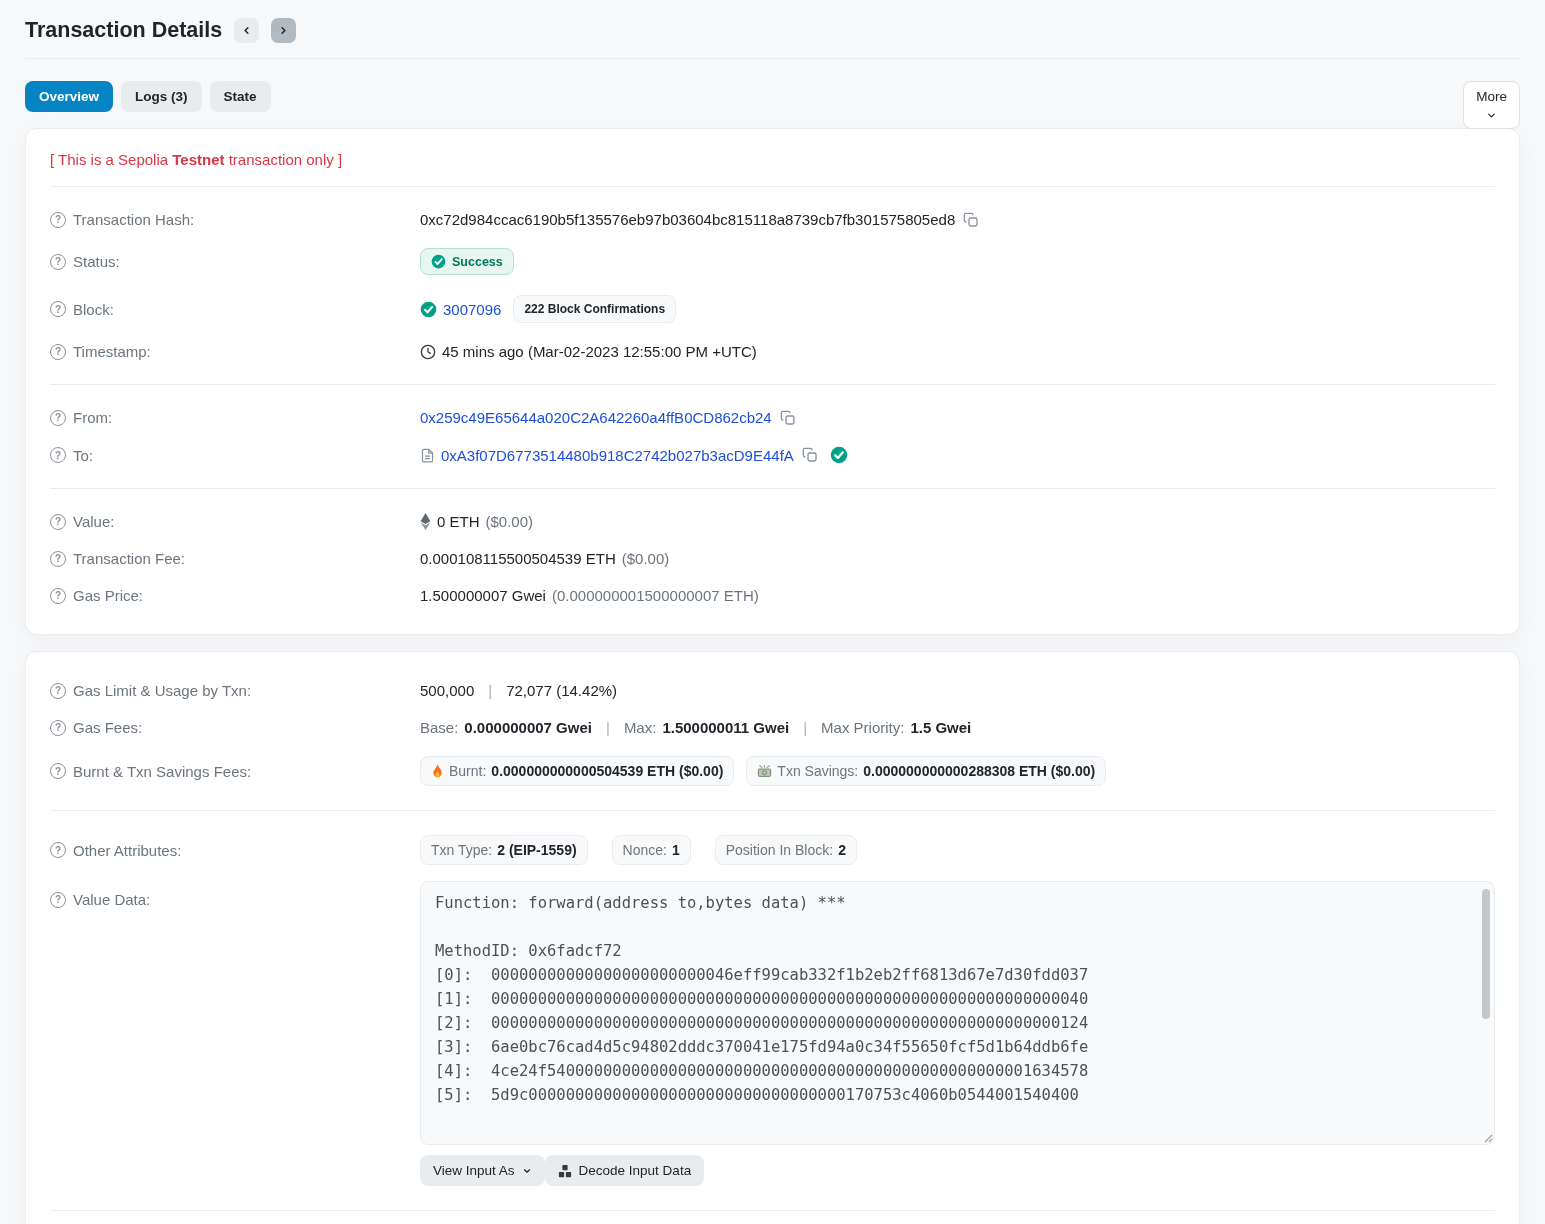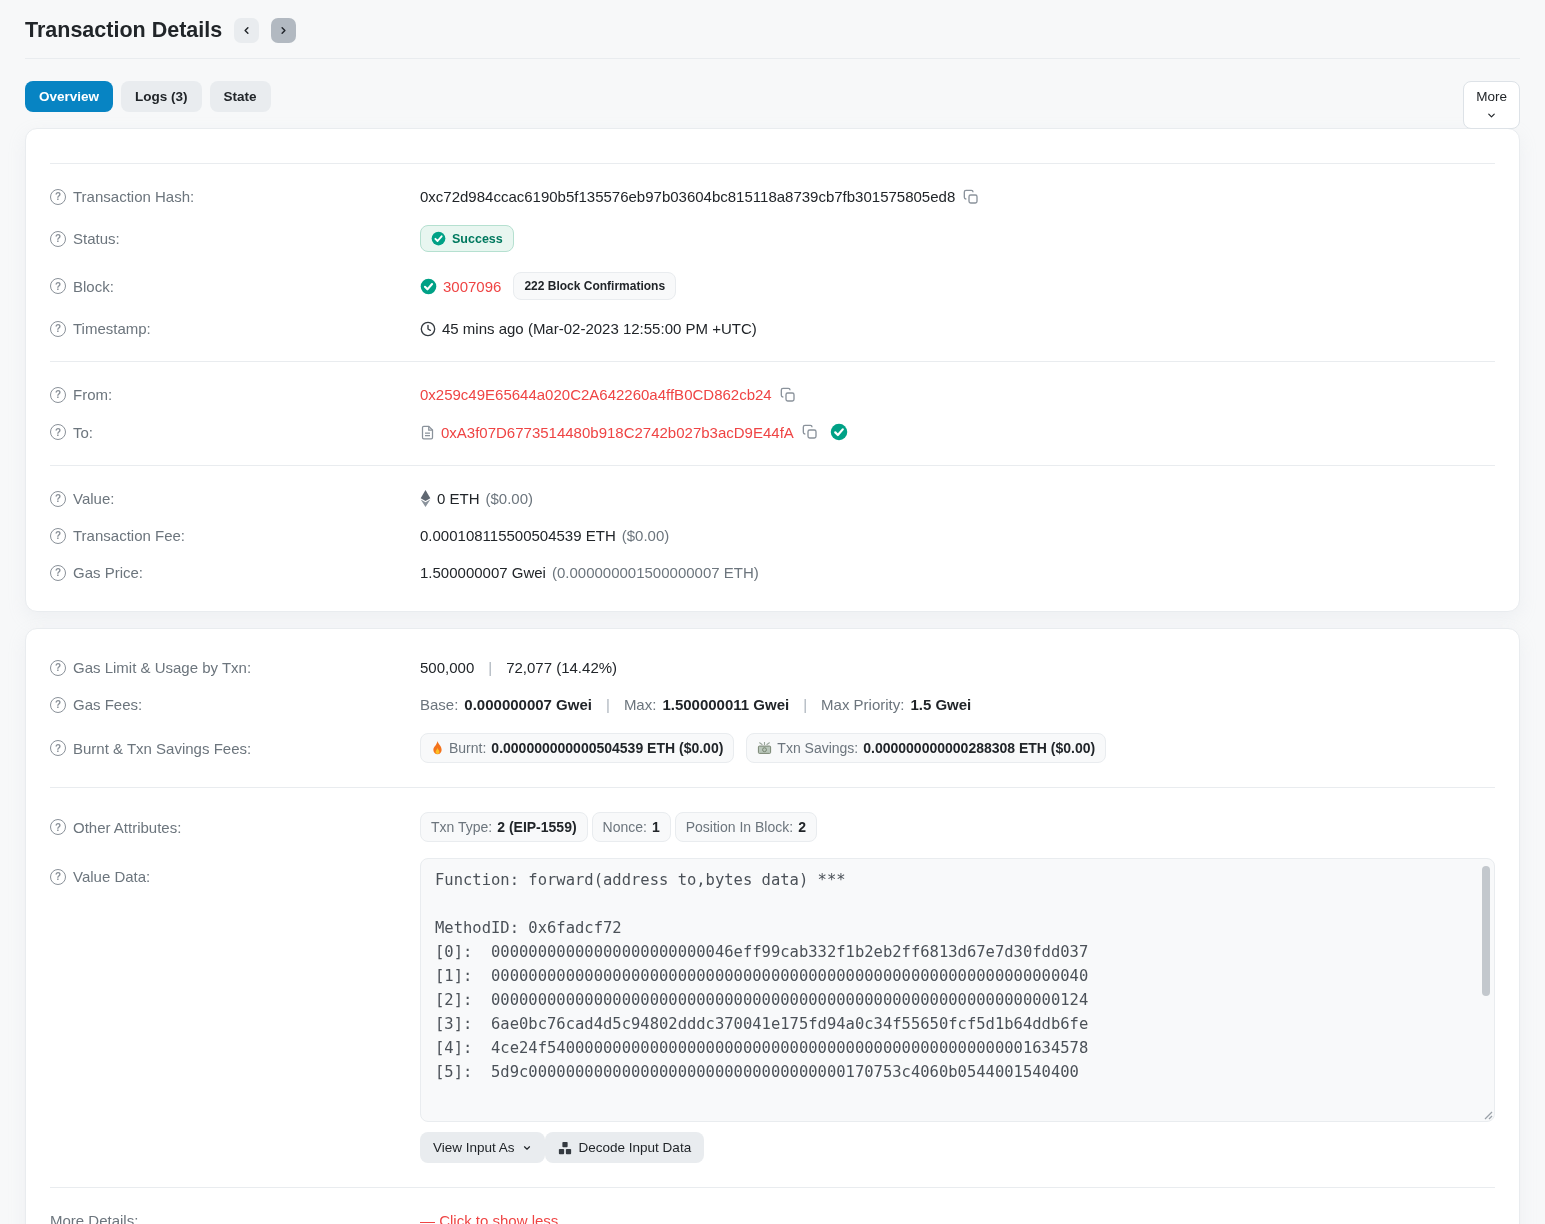--- a/index.html
+++ b/index.html
@@ -57,21 +57,21 @@
   }
   .row-value { flex:1; display:flex; align-items:center; flex-wrap:wrap; gap:6px; color:#212529; }
 
   .qicon {
     width:16px; height:16px; border:1.4px solid #8a9199; border-radius:50%;
     color:#8a9199; font-size:10px; font-weight:bold; line-height:13px;
     display:inline-flex; align-items:center; justify-content:center; flex:0 0 auto;
   }
   .muted { color:#6c757d; }
   .sep { color:#adb5bd; margin:0 8px; }
-  .link { color:#ef4444; text-decoration:none; cursor:pointer; }
+  .link { color:#1d4ed8; text-decoration:none; cursor:pointer; }
   .icon-btn { background:none; border:none; cursor:pointer; color:#8a929b; display:inline-flex; padding:0 2px; }
 
   .badge-pill {
     display:inline-flex; align-items:center; gap:5px;
     background:#f8f9fa; border:1px solid #e9ecef; border-radius:8px;
     font-size:14px; padding:6px 10px; color:#212529; white-space:nowrap;
   }
   .badge-pill .blabel { color:#6c757d; }
   .badge-pill .bval { font-weight:bold; }
   .badge-confirm { font-weight:bold; font-size:12px; padding:6px 10px; }
@@ -143,20 +143,21 @@
       <span>
         <svg width="11" height="11" viewBox="0 0 24 24" fill="none" stroke="currentColor" stroke-width="2.6" stroke-linecap="round" stroke-linejoin="round">
             <polyline points="6 9 12 15 18 9"></polyline>
           </svg>
       </span>
     </button>
   </div>
 
   <div class="card">
 
+    <div class="notice"><span>[ This is a Sepolia </span><b>Testnet</b><span> transaction only ]</span></div>
 
     <div class="card-divider"></div>
 
     <div class="row">
       <div class="row-label">
         <span class="qicon">?</span>
         <span>Transaction Hash:</span>
       </div>
       <div class="row-value">
         <span>0xc72d984ccac6190b5f135576eb97b03604bc815118a8739cb7fb301575805ed8</span>
@@ -378,21 +379,21 @@
       </div>
     </div>
 
     <div class="card-divider"></div>
 
     <div class="row">
       <div class="row-label">
         <span class="qicon">?</span>
         <span>Other Attributes:</span>
       </div>
-      <div class="row-value" style="gap:4px;">
+      <div class="row-value" style="gap:24px;">
         <span class="badge-pill">
           <span class="blabel">Txn Type:</span>
           <span class="bval">2 (EIP-1559)</span>
         </span>
         <span class="badge-pill">
           <span class="blabel">Nonce:</span>
           <span class="bval">1</span>
         </span>
         <span class="badge-pill">
           <span class="blabel">Position In Block:</span>

